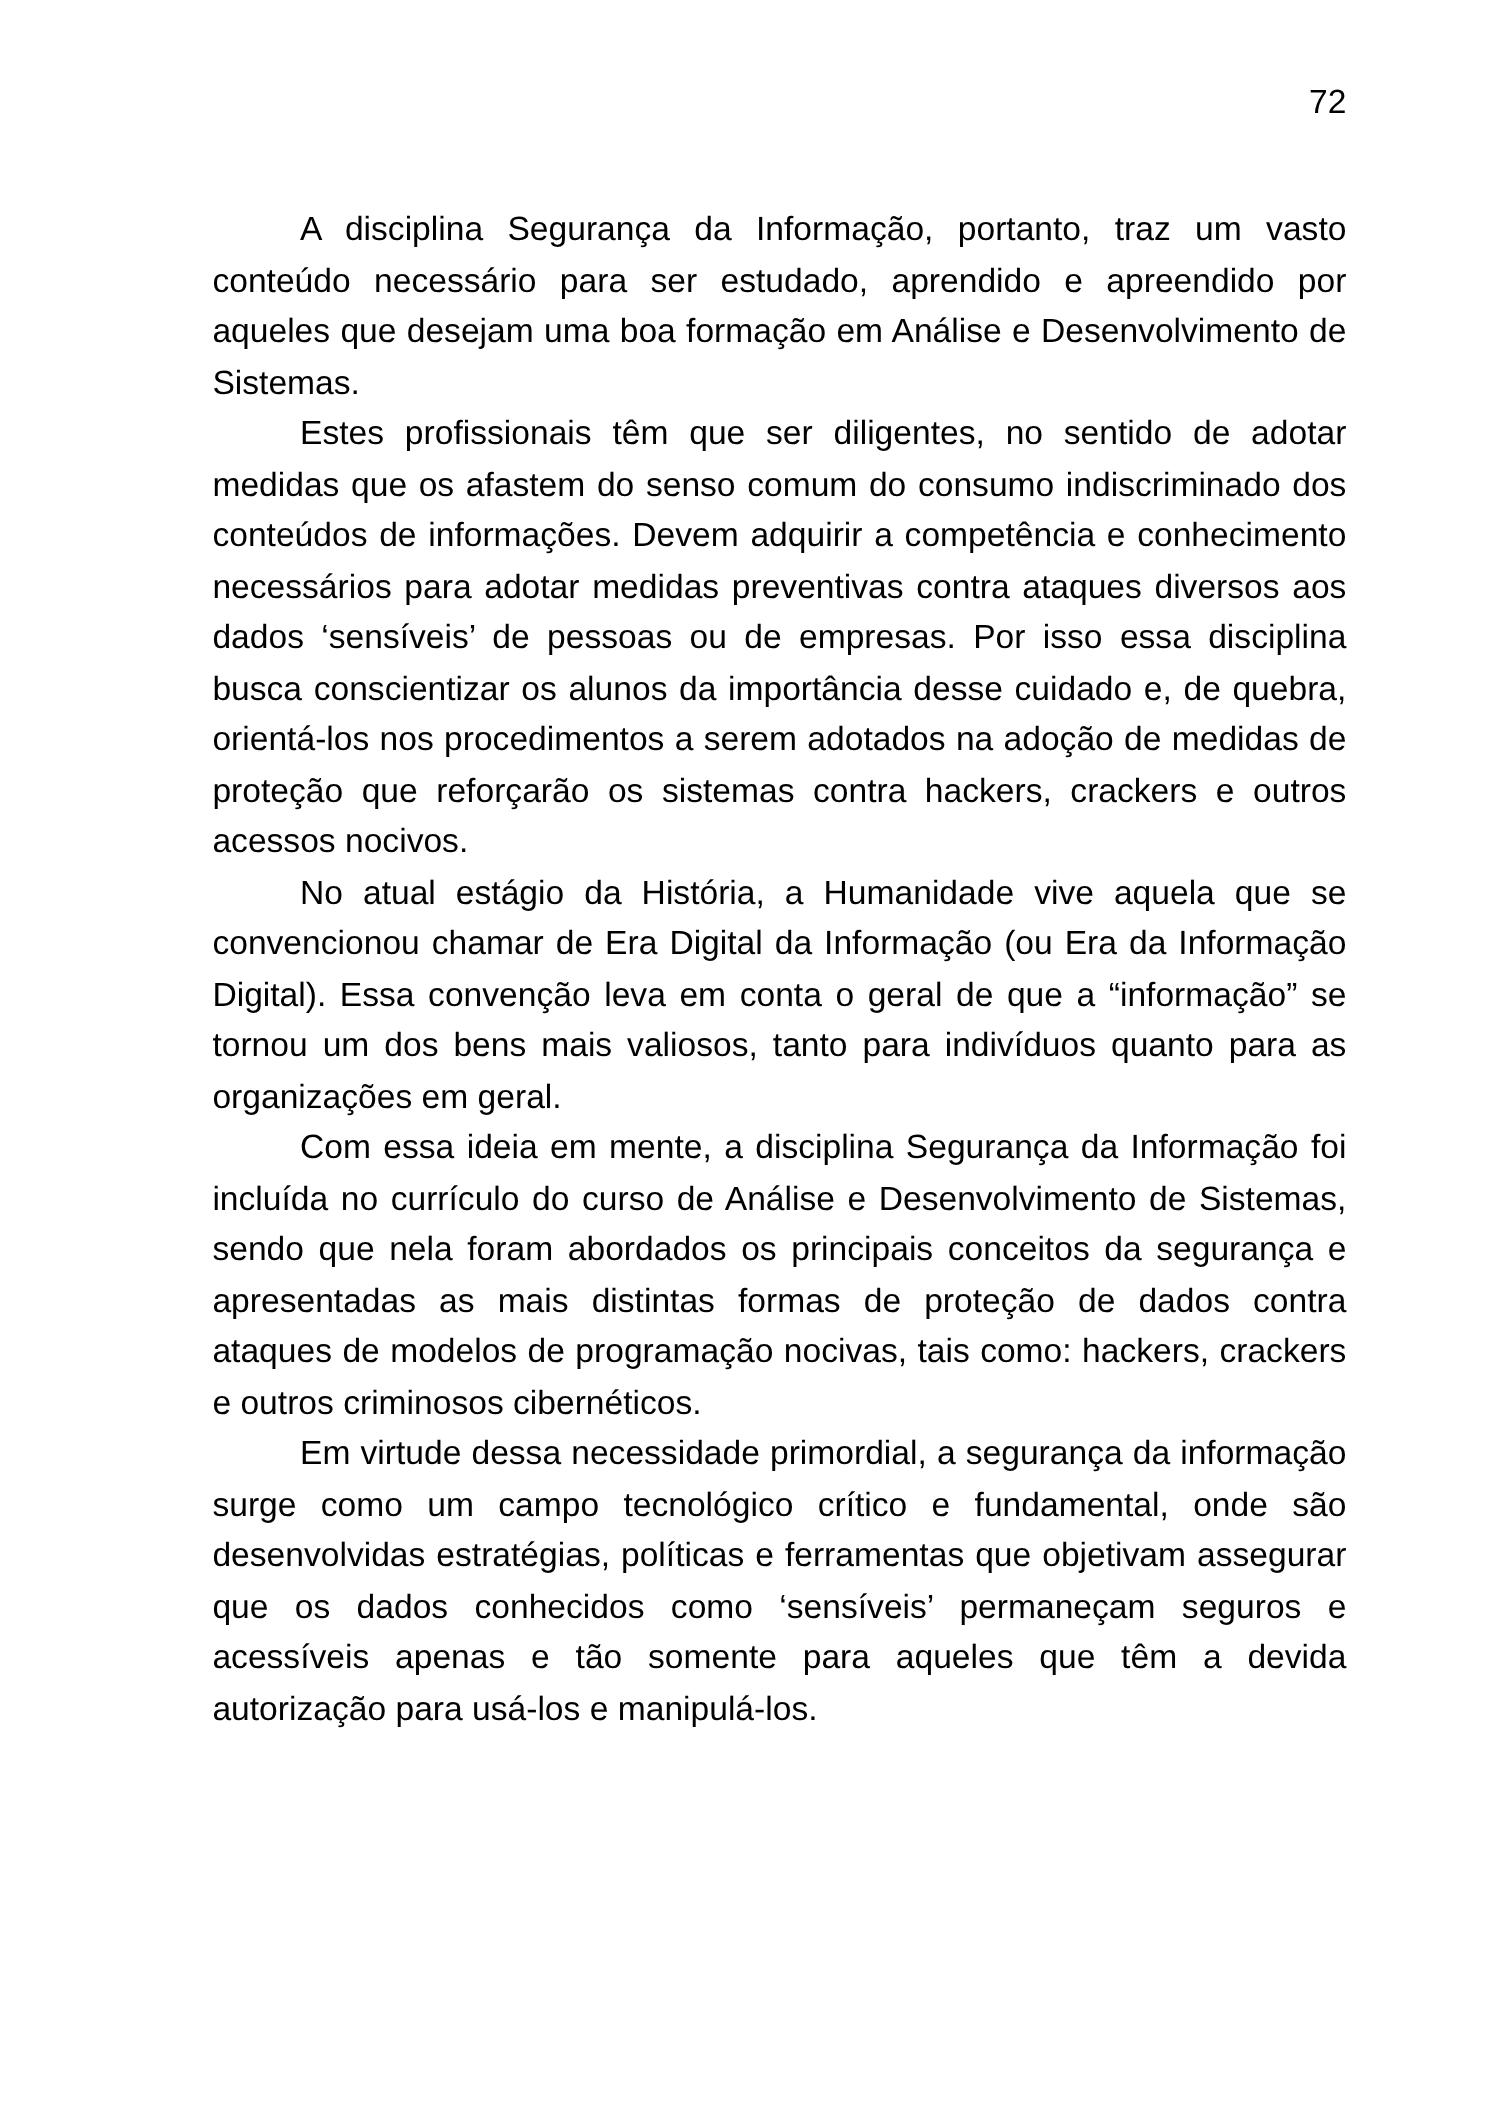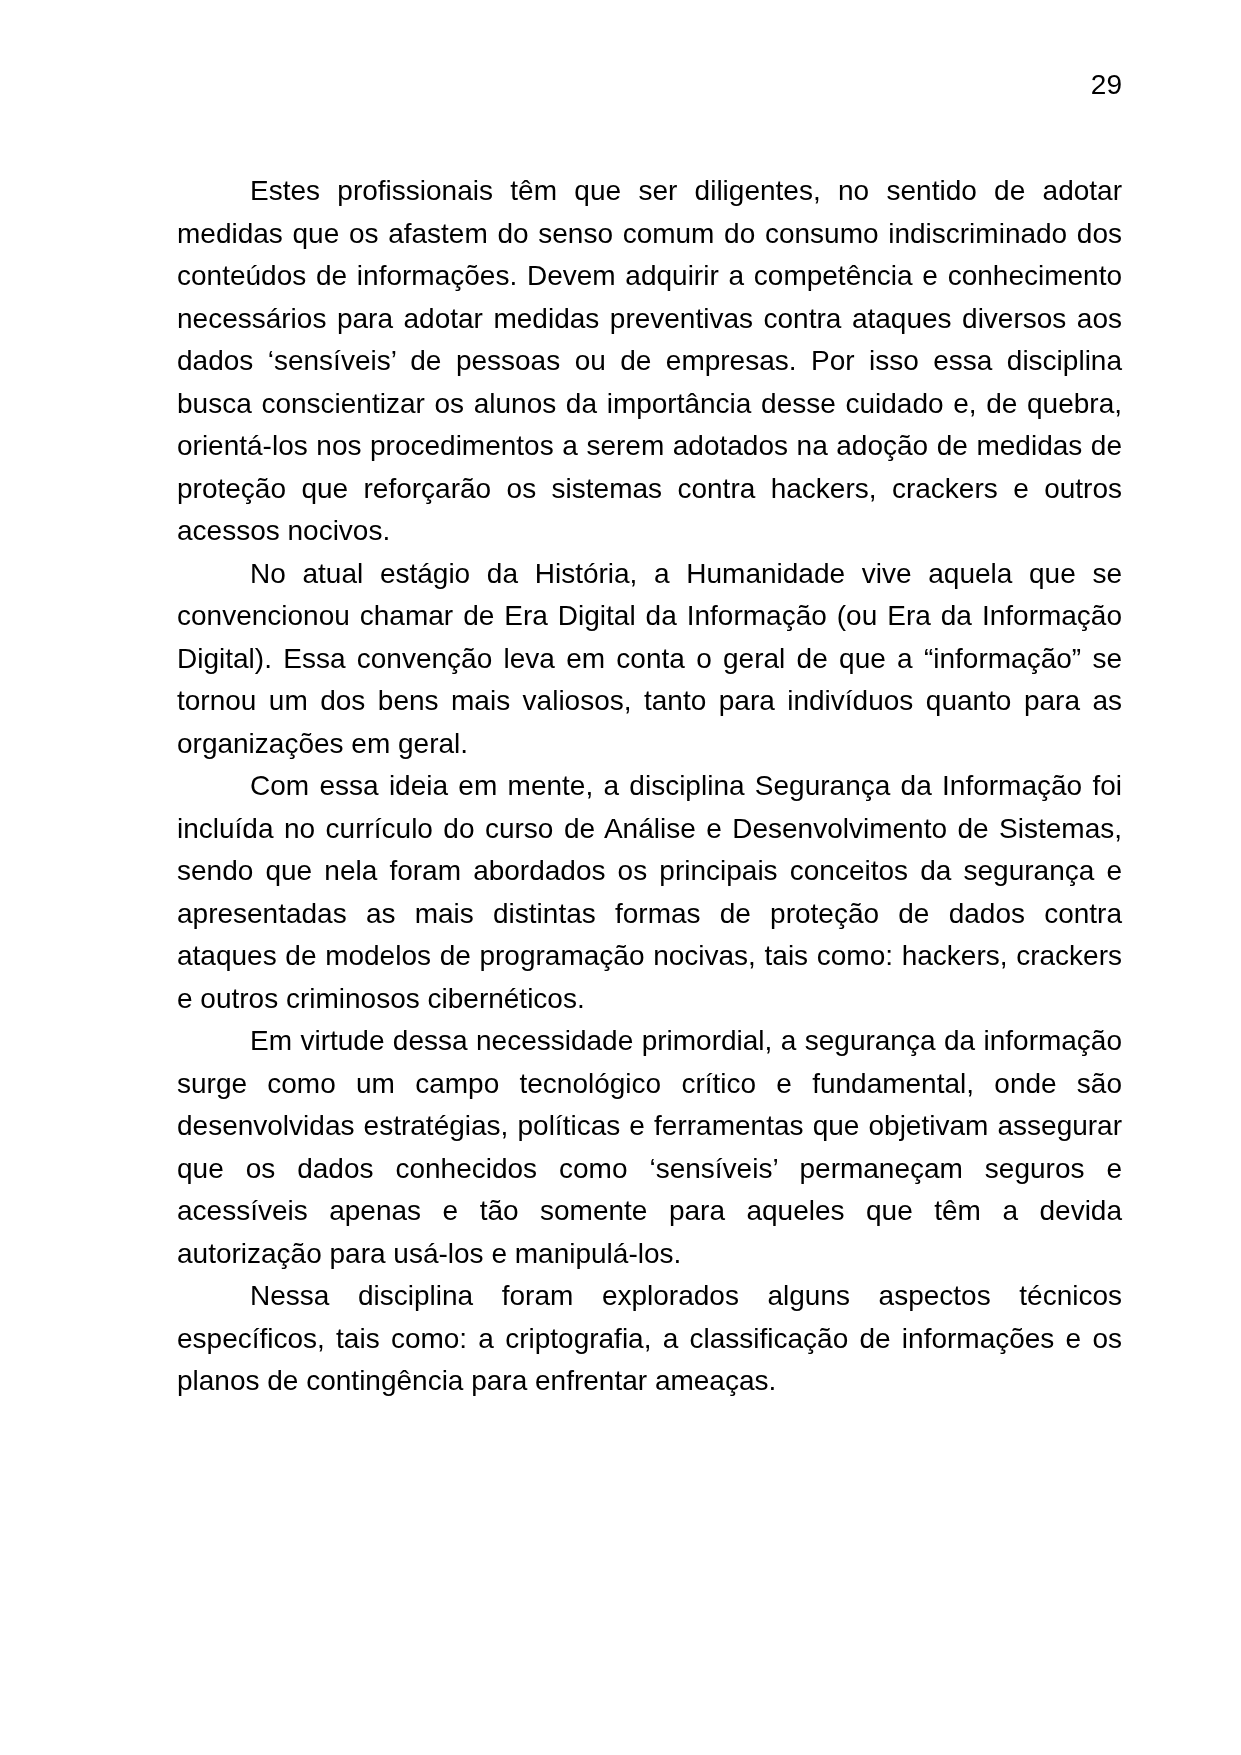--- a/index.html
+++ b/index.html
@@ -43,23 +43,23 @@
     text-align: justify;
     word-spacing: normal;
     hyphens: none;
   }
 </style>
 </head>
 <body>
 
 <div class="page">
 
-  <div class="page-number">29</div>
+  <div class="page-number">72</div>
 
   <div class="content">
+    <p>A disciplina Segurança da Informação, portanto, traz um vasto conteúdo necessário para ser estudado, aprendido e apreendido por aqueles que desejam uma boa formação em Análise e Desenvolvimento de Sistemas.</p>
     <p>Estes profissionais têm que ser diligentes, no sentido de adotar medidas que os afastem do senso comum do consumo indiscriminado dos conteúdos de informações. Devem adquirir a competência e conhecimento necessários para adotar medidas preventivas contra ataques diversos aos dados ‘sensíveis’ de pessoas ou de empresas. Por isso essa disciplina busca conscientizar os alunos da importância desse cuidado e, de quebra, orientá-los nos procedimentos a serem adotados na adoção de medidas de proteção que reforçarão os sistemas contra hackers, crackers e outros acessos nocivos.</p>
     <p>No atual estágio da História, a Humanidade vive aquela que se convencionou chamar de Era Digital da Informação (ou Era da Informação Digital). Essa convenção leva em conta o geral de que a “informação” se tornou um dos bens mais valiosos, tanto para indivíduos quanto para as organizações em geral.</p>
     <p>Com essa ideia em mente, a disciplina Segurança da Informação foi incluída no currículo do curso de Análise e Desenvolvimento de Sistemas, sendo que nela foram abordados os principais conceitos da segurança e apresentadas as mais distintas formas de proteção de dados contra ataques de modelos de programação nocivas, tais como: hackers, crackers e outros criminosos cibernéticos.</p>
     <p>Em virtude dessa necessidade primordial, a segurança da informação surge como um campo tecnológico crítico e fundamental, onde são desenvolvidas estratégias, políticas e ferramentas que objetivam assegurar que os dados conhecidos como ‘sensíveis’ permaneçam seguros e acessíveis apenas e tão somente para aqueles que têm a devida autorização para usá-los e manipulá-los.</p>
-    <p>Nessa disciplina foram explorados alguns aspectos técnicos específicos, tais como: a criptografia, a classificação de informações e os planos de contingência para enfrentar ameaças.</p>
   </div>
 
 </div>
 
 </body></html>

